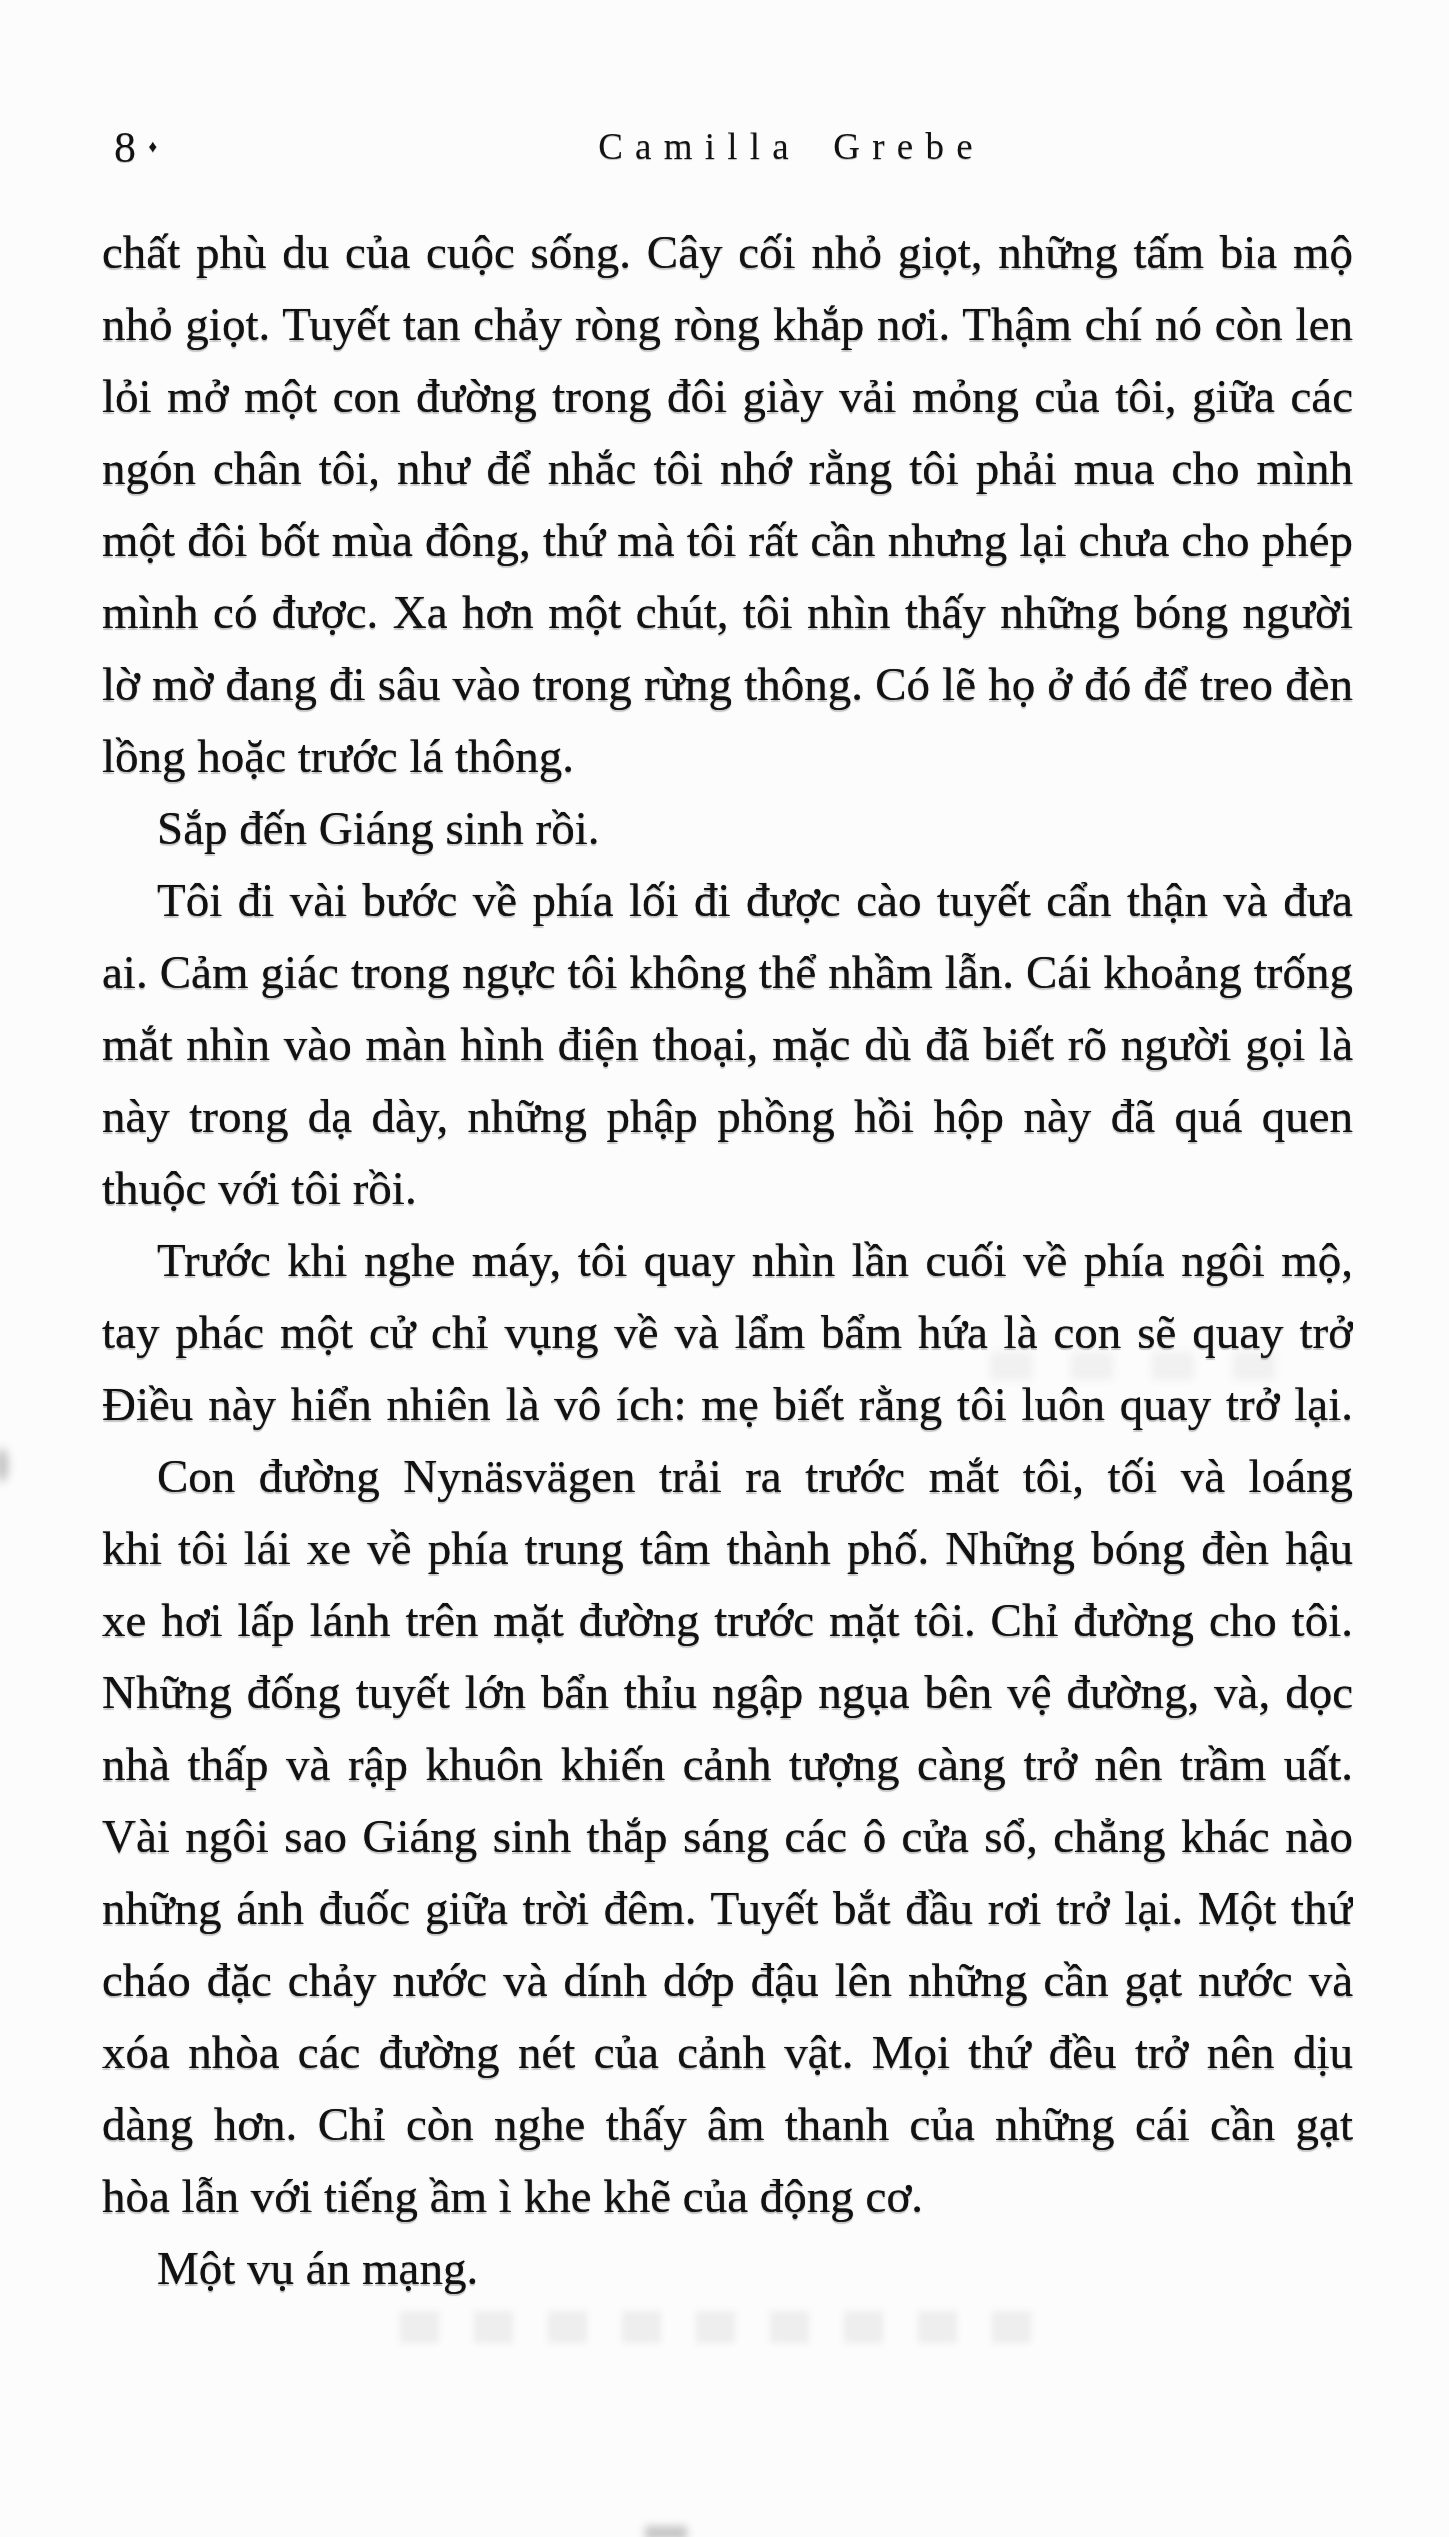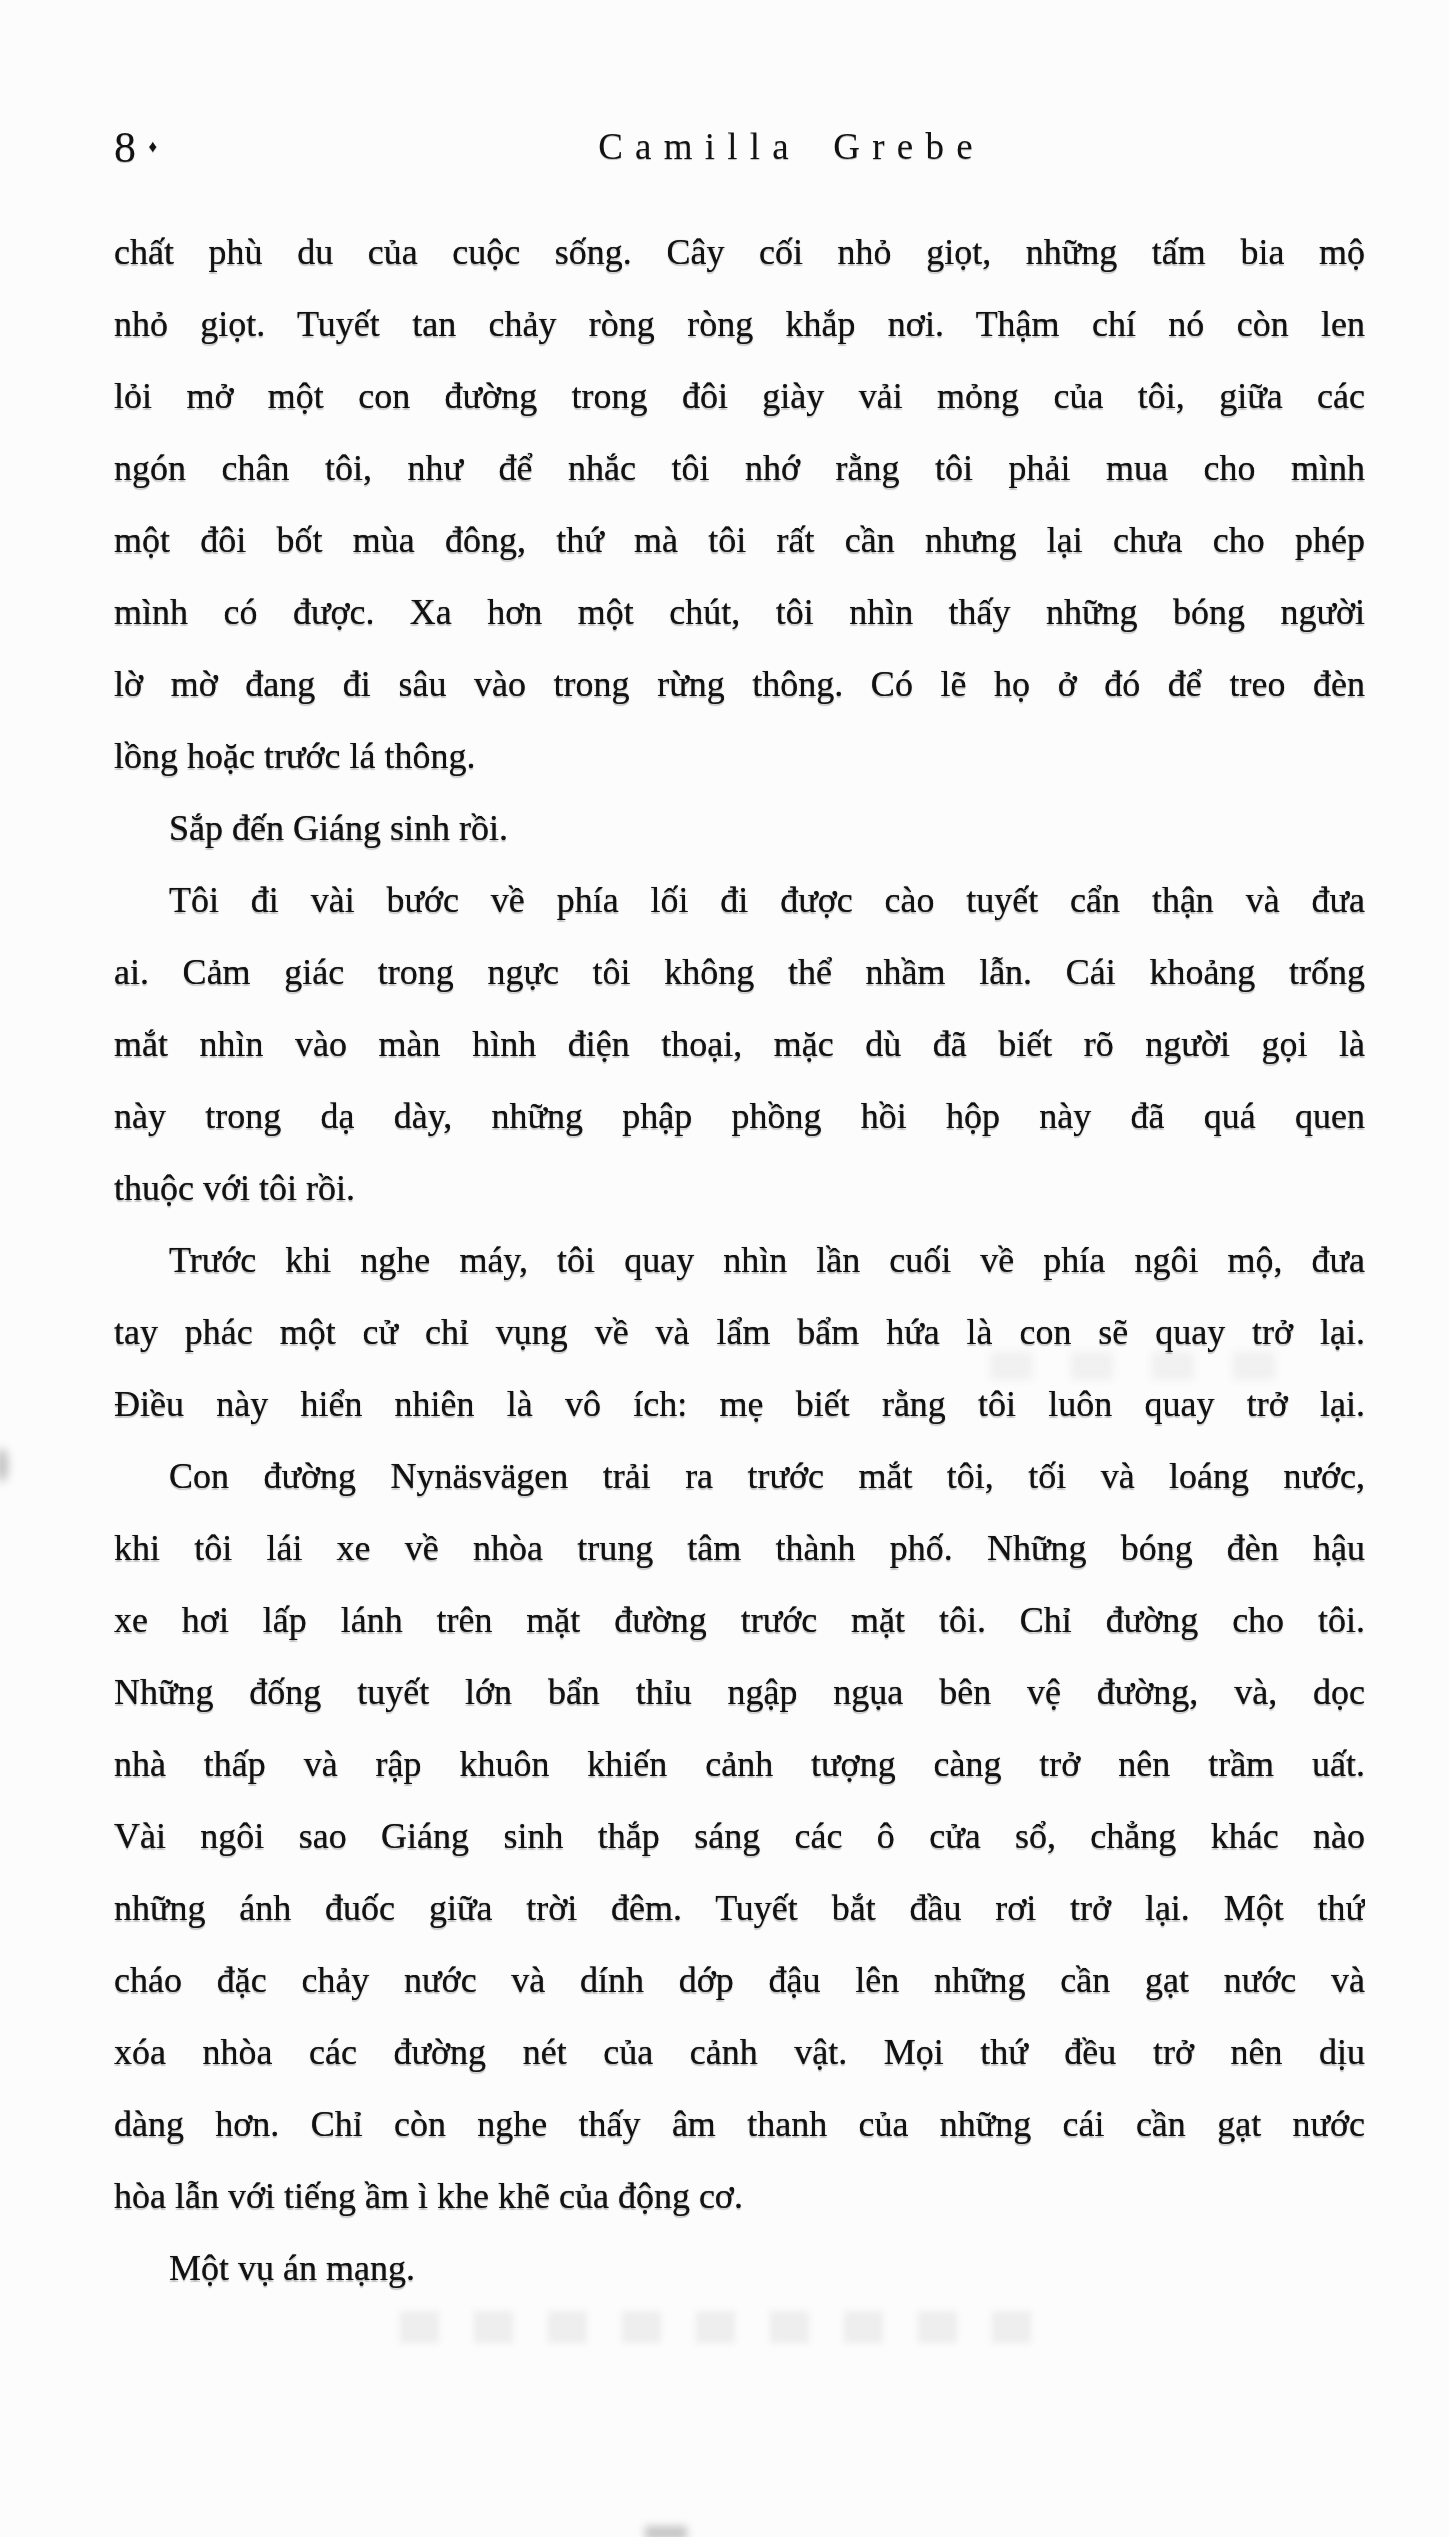--- a/index.html
+++ b/index.html
@@ -41,24 +41,24 @@
     text-align: center;
     font-size: 37px;
     line-height: 1;
     letter-spacing: 0.33em;
     word-spacing: 0.30em;
     text-shadow: 0 1.4px 0.7px rgba(30,30,30,0.30);
   }
   
   .body-text {
     position: absolute;
-    left: 114px;
+    left: 102px;
     top: 216px;
     width: 1251px;
-    font-size: 36px;
+    font-size: 47px;
     line-height: 72px;
     text-shadow: 0 1.8px 1.1px rgba(35,35,35,0.26), 0 0 0.7px rgba(0,0,0,0.75);
   }
   .line {
     height: 72px;
     overflow: hidden;
     white-space: normal;
   }
   .line.just {
     text-align: justify;
@@ -124,21 +124,21 @@
       <div class="line indent">Sắp đến Giáng sinh rồi.</div>
       <div class="line just indent">Tôi đi vài bước về phía lối đi được cào tuyết cẩn thận và đưa</div>
       <div class="line just">ai. Cảm giác trong ngực tôi không thể nhầm lẫn. Cái khoảng trống</div>
       <div class="line just">mắt nhìn vào màn hình điện thoại, mặc dù đã biết rõ người gọi là</div>
       <div class="line just">này trong dạ dày, những phập phồng hồi hộp này đã quá quen</div>
       <div class="line">thuộc với tôi rồi.</div>
       <div class="line just indent">Trước khi nghe máy, tôi quay nhìn lần cuối về phía ngôi mộ, đưa</div>
       <div class="line just">tay phác một cử chỉ vụng về và lẩm bẩm hứa là con sẽ quay trở lại.</div>
       <div class="line just">Điều này hiển nhiên là vô ích: mẹ biết rằng tôi luôn quay trở lại.</div>
       <div class="line just indent">Con đường Nynäsvägen trải ra trước mắt tôi, tối và loáng nước,</div>
-      <div class="line just">khi tôi lái xe về nhòa trung tâm thành phố. Những bóng đèn hậu</div>
+      <div class="line just">khi tôi lái xe về phía trung tâm thành phố. Những bóng đèn hậu</div>
       <div class="line just">xe hơi lấp lánh trên mặt đường trước mặt tôi. Chỉ đường cho tôi.</div>
       <div class="line just">Những đống tuyết lớn bẩn thỉu ngập ngụa bên vệ đường, và, dọc</div>
       <div class="line just">nhà thấp và rập khuôn khiến cảnh tượng càng trở nên trầm uất.</div>
       <div class="line just">Vài ngôi sao Giáng sinh thắp sáng các ô cửa sổ, chẳng khác nào</div>
       <div class="line just">những ánh đuốc giữa trời đêm. Tuyết bắt đầu rơi trở lại. Một thứ</div>
       <div class="line just">cháo đặc chảy nước và dính dớp đậu lên những cần gạt nước và</div>
       <div class="line just">xóa nhòa các đường nét của cảnh vật. Mọi thứ đều trở nên dịu</div>
       <div class="line just">dàng hơn. Chỉ còn nghe thấy âm thanh của những cái cần gạt nước</div>
       <div class="line">hòa lẫn với tiếng ầm ì khe khẽ của động cơ.</div>
       <div class="line indent">Một vụ án mạng.</div>

